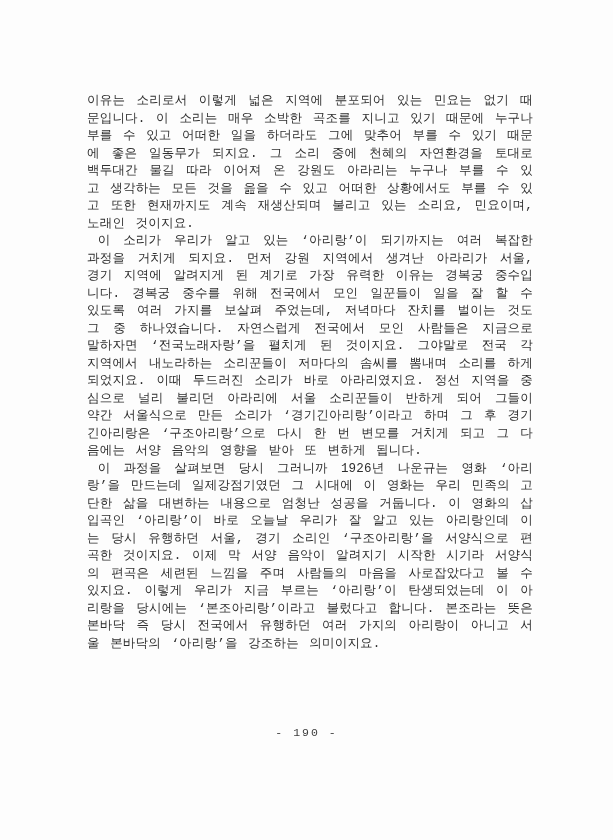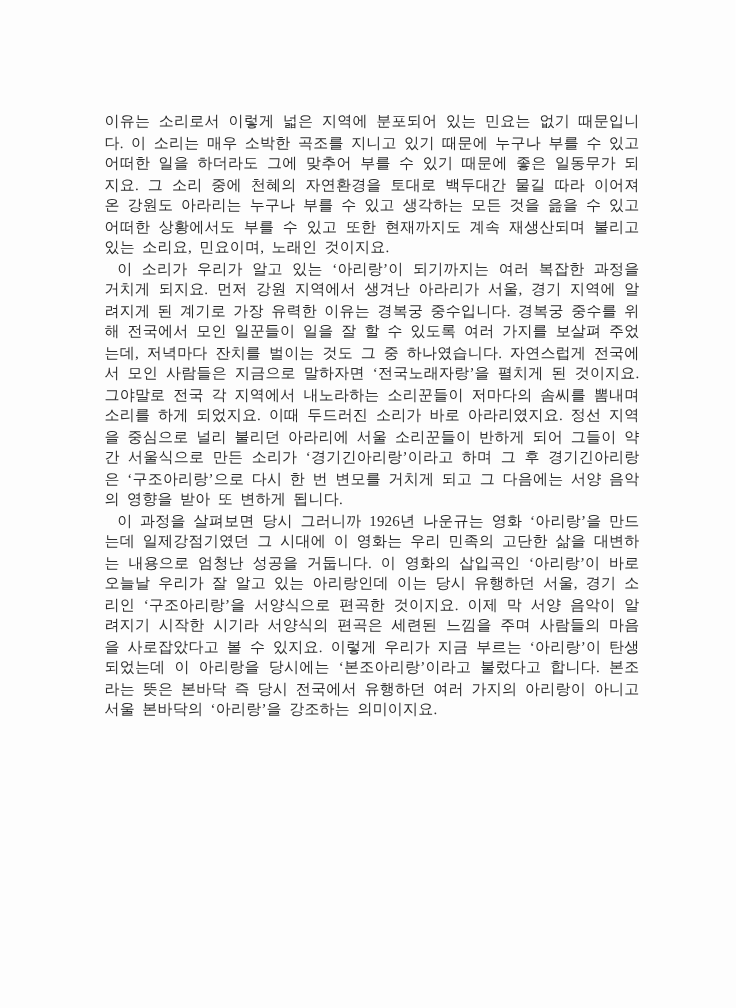--- a/index.html
+++ b/index.html
@@ -6,21 +6,21 @@
     margin: 0;
     padding: 0;
     background: #ffffff;
   }
   .page {
     position: relative;
     width: 613px;
     height: 840px;
     background: #fdfdfd;
     overflow: hidden;
-    font-family: Liberation Serif, serif;
+    font-family: Liberation Mono, monospace;
   }
   .content {
     position: absolute;
     left: 87px;
     top: 93px;
     width: 446px;
     color: #2d2d2d;
     font-size: 12.5px;
     line-height: 17.5px;
     text-align: justify;
@@ -47,13 +47,14 @@
 </style>
 </head>
 <body>
 
 <div class="page">
   <div class="content">
     <p class="para">이유는 소리로서 이렇게 넓은 지역에 분포되어 있는 민요는 없기 때문입니다. 이 소리는 매우 소박한 곡조를 지니고 있기 때문에 누구나 부를 수 있고 어떠한 일을 하더라도 그에 맞추어 부를 수 있기 때문에 좋은 일동무가 되지요. 그 소리 중에 천혜의 자연환경을 토대로 백두대간 물길 따라 이어져 온 강원도 아라리는 누구나 부를 수 있고 생각하는 모든 것을 읊을 수 있고 어떠한 상황에서도 부를 수 있고 또한 현재까지도 계속 재생산되며 불리고 있는 소리요, 민요이며, 노래인 것이지요.</p>
     <p class="para indent">이 소리가 우리가 알고 있는 ‘아리랑’이 되기까지는 여러 복잡한 과정을 거치게 되지요. 먼저 강원 지역에서 생겨난 아라리가 서울, 경기 지역에 알려지게 된 계기로 가장 유력한 이유는 경복궁 중수입니다. 경복궁 중수를 위해 전국에서 모인 일꾼들이 일을 잘 할 수 있도록 여러 가지를 보살펴 주었는데, 저녁마다 잔치를 벌이는 것도 그 중 하나였습니다. 자연스럽게 전국에서 모인 사람들은 지금으로 말하자면 ‘전국노래자랑’을 펼치게 된 것이지요. 그야말로 전국 각 지역에서 내노라하는 소리꾼들이 저마다의 솜씨를 뽐내며 소리를 하게 되었지요. 이때 두드러진 소리가 바로 아라리였지요. 정선 지역을 중심으로 널리 불리던 아라리에 서울 소리꾼들이 반하게 되어 그들이 약간 서울식으로 만든 소리가 ‘경기긴아리랑’이라고 하며 그 후 경기긴아리랑은 ‘구조아리랑’으로 다시 한 번 변모를 거치게 되고 그 다음에는 서양 음악의 영향을 받아 또 변하게 됩니다.</p>
     <p class="para indent">이 과정을 살펴보면 당시 그러니까 1926년 나운규는 영화 ‘아리랑’을 만드는데 일제강점기였던 그 시대에 이 영화는 우리 민족의 고단한 삶을 대변하는 내용으로 엄청난 성공을 거둡니다. 이 영화의 삽입곡인 ‘아리랑’이 바로 오늘날 우리가 잘 알고 있는 아리랑인데 이는 당시 유행하던 서울, 경기 소리인 ‘구조아리랑’을 서양식으로 편곡한 것이지요. 이제 막 서양 음악이 알려지기 시작한 시기라 서양식의 편곡은 세련된 느낌을 주며 사람들의 마음을 사로잡았다고 볼 수 있지요. 이렇게 우리가 지금 부르는 ‘아리랑’이 탄생되었는데 이 아리랑을 당시에는 ‘본조아리랑’이라고 불렀다고 합니다. 본조라는 뜻은 본바닥 즉 당시 전국에서 유행하던 여러 가지의 아리랑이 아니고 서울 본바닥의 ‘아리랑’을 강조하는 의미이지요.</p>
   </div>
+  <div class="page-footer">- 190 -</div>
 </div>
 
 </body></html>

